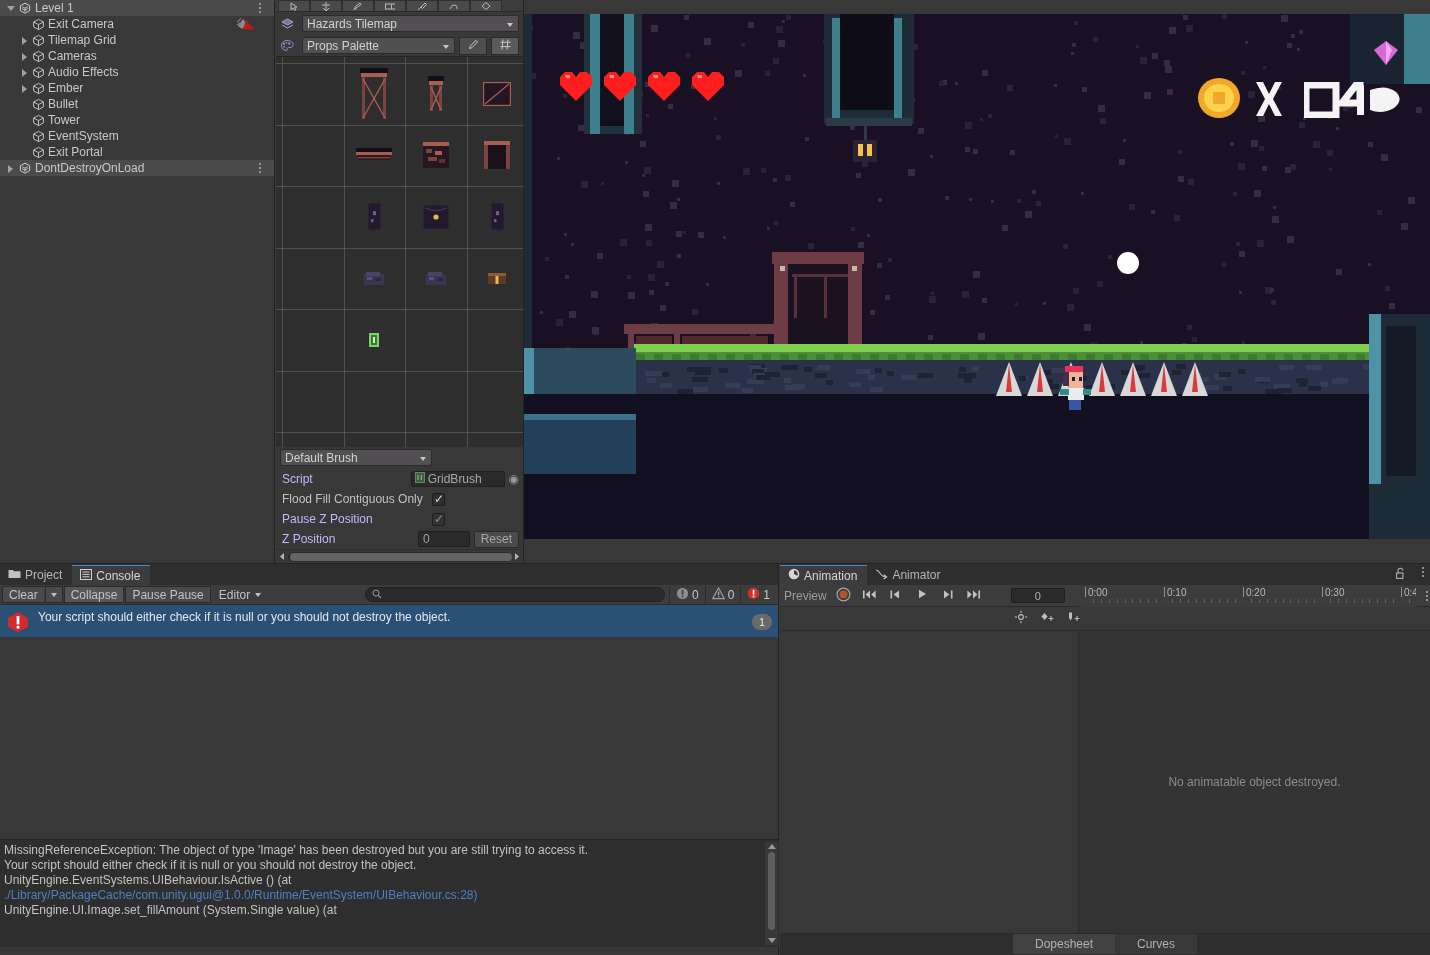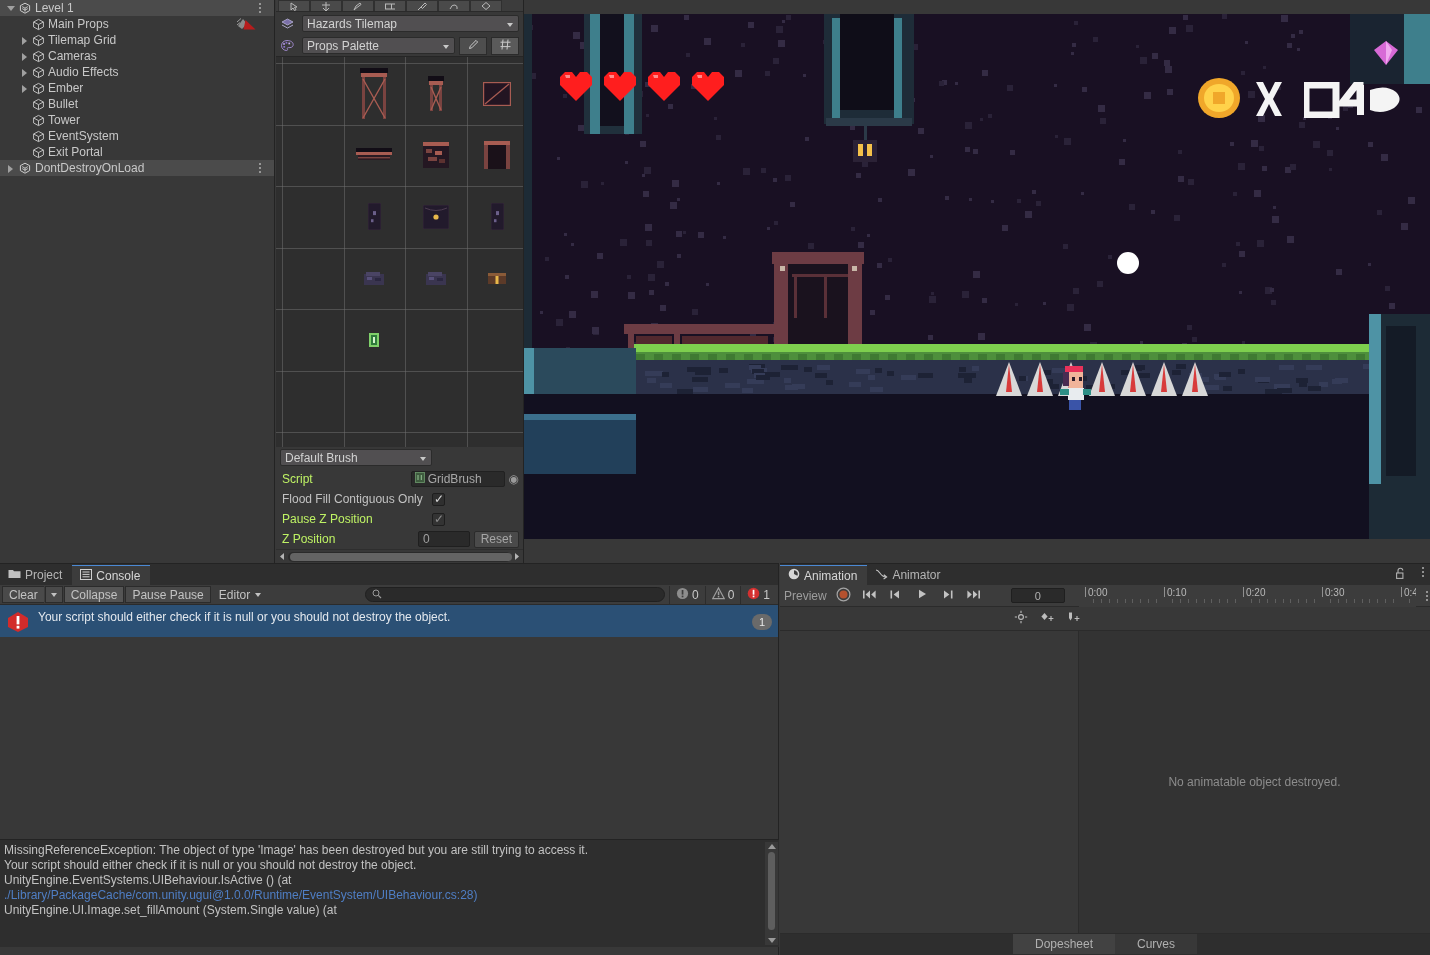--- a/index.html
+++ b/index.html
@@ -98,21 +98,21 @@
     border-radius: 2px; display: flex; align-items: center; padding: 0 4px;
     font-size: 12px; color: #d2d2d2; position: relative; margin-bottom: 3px;
   }
   .brush-dd .arrow {
     position: absolute; right: 5px; top: 7px;
     border-width: 4px 3.5px 0 3.5px; border-style: solid;
     border-color: #c8c8c8 transparent transparent transparent;
   }
   .prop-row { display: flex; align-items: center; height: 20px; font-size: 12px; }
   .prop-lbl { width: 152px; color: #c2c2c2; padding-left: 2px; }
-  .prop-lbl.dim { color: #bef264; }
+  .prop-lbl.dim { color: #c4b5fd; }
   .objfield {
     height: 16px; background: #2a2a2a; border: 1px solid #212121; border-radius: 2px;
     display: flex; align-items: center; padding: 0 3px; gap: 3px;
     color: #a8a8a8; font-size: 12px; min-width: 92px;
   }
   .chk {
     width: 13px; height: 13px; background: #2f2f2f; border: 1px solid #1e1e1e;
     border-radius: 2px; position: relative;
   }
   .chk.dim { background: #333; }
@@ -280,21 +280,21 @@
         </div>
         <div class="hier-row">
           <span style="display:inline-block;width:19px"></span>
           <span class="foldout"></span>
           <span class="ico">
             <svg width="13" height="13" viewBox="0 0 13 13">
               <path d="M6.5 1.4 L11.4 4 L11.4 9 L6.5 11.6 L1.6 9 L1.6 4 Z" fill="none" stroke="#bdbdbd" stroke-width="1"></path>
               <path d="M1.6 4 L6.5 6.6 L11.4 4 M6.5 6.6 L6.5 11.6" fill="none" stroke="#bdbdbd" stroke-width="1"></path>
             </svg>
           </span>
-          <span class="hier-label">Main Props</span>
+          <span class="hier-label">Exit Camera</span>
           <span class="cam-icon"><svg width="22" height="14" viewBox="0 0 22 14">
               <path d="M2 9 L7 2 L11 7 L6 12 Z" fill="#8a8a8a"></path>
               <path d="M1 5 L5 1.5 M1 8 L4 5.6" stroke="#9d9d9d" stroke-width="1"></path>
               <path d="M9.5 3 L19.5 12.5 L7.5 12.5 Z" fill="#b71c1c"></path>
             </svg></span>
         </div>
         <div class="hier-row">
           <span style="display:inline-block;width:19px"></span>
           <span class="foldout closed"></span>
           <span class="ico">

